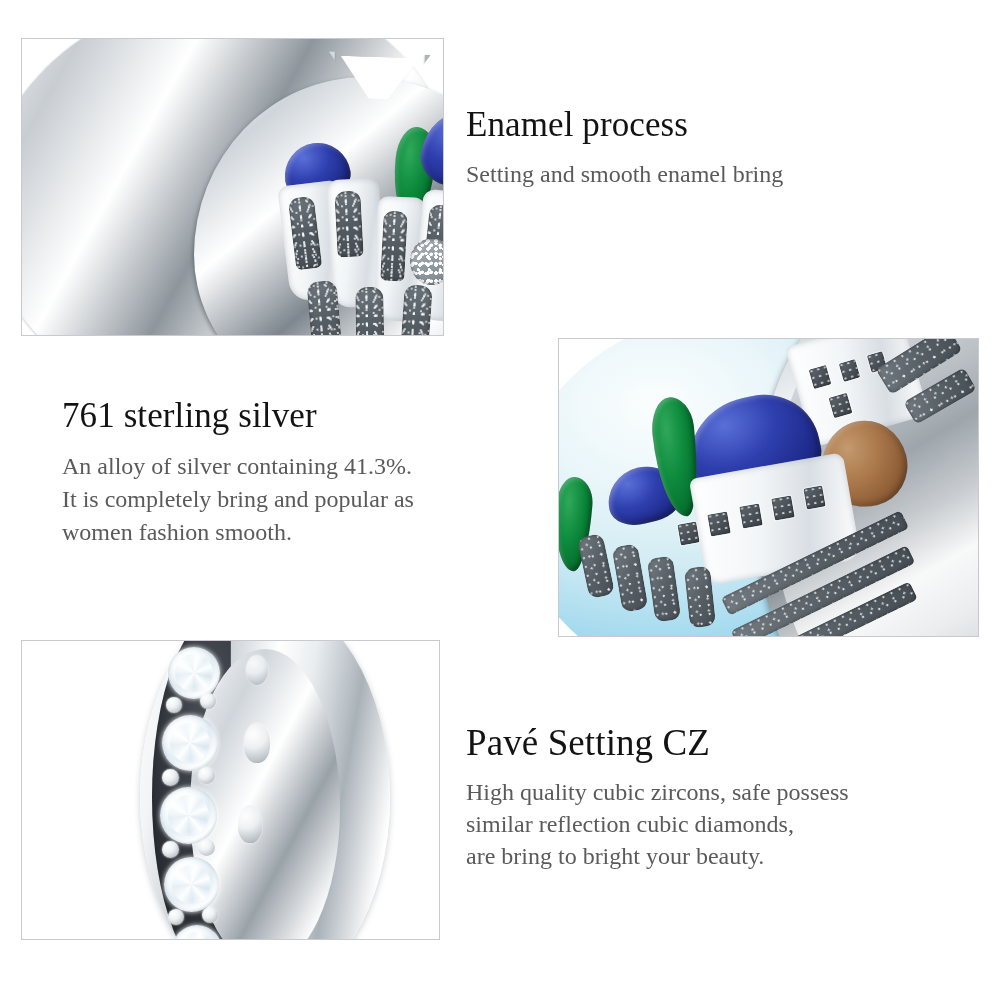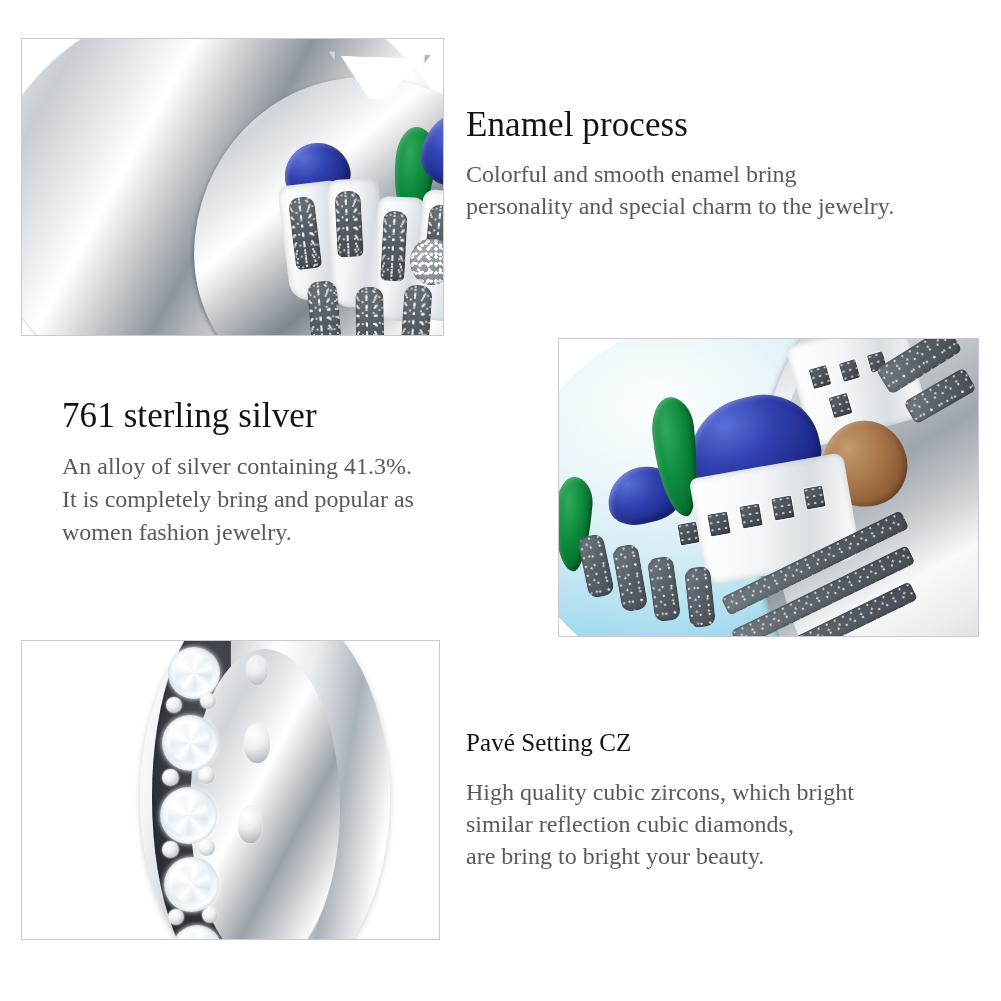--- a/index.html
+++ b/index.html
@@ -24,21 +24,21 @@
 
   #text-enamel { left:466px; top:104px; }
   #text-enamel .tb-title { font-size:35px; line-height:42px; }
   #text-enamel .tb-body  { font-size:24px; line-height:32px; margin-top:12px; }
 
   #text-silver { left:62px; top:395px; }
   #text-silver .tb-title { font-size:35px; line-height:42px; }
   #text-silver .tb-body  { font-size:24px; line-height:33px; margin-top:13px; }
 
   #text-pave { left:466px; top:722px; }
-  #text-pave .tb-title { font-size:25px; line-height:42px; }
+  #text-pave .tb-title { font-size:37px; line-height:42px; }
   #text-pave .tb-body  { font-size:24px; line-height:32px; margin-top:12px; }
 
   
   .p1-bg { position:absolute; inset:0; background:#ffffff; }
   
   .p1-outer {
     position:absolute; left:-34px; top:-46px; width:470px; height:420px;
     border-radius:54% 46% 44% 56% / 48% 52% 48% 52%;
     transform:rotate(-9deg);
     background:
@@ -356,36 +356,35 @@
       <div class="prong" style="left:222px; top:82px;  width:26px; height:40px; border-radius:50% 50% 44% 44%; opacity:.95;"></div>
       <div class="prong" style="left:216px; top:164px; width:24px; height:38px; border-radius:50% 50% 44% 44%; opacity:.9;"></div>
       <div class="prong" style="left:224px; top:14px;  width:22px; height:30px; border-radius:50%; opacity:.85;"></div>
 
     </div>
   </div>
 
   <div class="textblock" id="text-enamel">
     <div class="tb-title">Enamel process</div>
     <div class="tb-body">
-      <div>Colorful and smooth enamel bring</div>
-      <div>personality and special charm to the jewelry.</div>
+      <div>Setting and smooth enamel bring</div>
     </div>
   </div>
 
   <div class="textblock" id="text-silver">
     <div class="tb-title">761 sterling silver</div>
     <div class="tb-body">
       <div>An alloy of silver containing 41.3%.</div>
       <div>It is completely bring and popular as</div>
-      <div>women fashion jewelry.</div>
+      <div>women fashion smooth.</div>
     </div>
   </div>
 
   <div class="textblock" id="text-pave">
     <div class="tb-title">Pavé Setting CZ</div>
     <div class="tb-body">
-      <div>High quality cubic zircons, which bright</div>
+      <div>High quality cubic zircons, safe possess</div>
       <div>similar reflection cubic diamonds,</div>
       <div>are bring to bright your beauty.</div>
     </div>
   </div>
 
 </div>
 
 </body></html>

